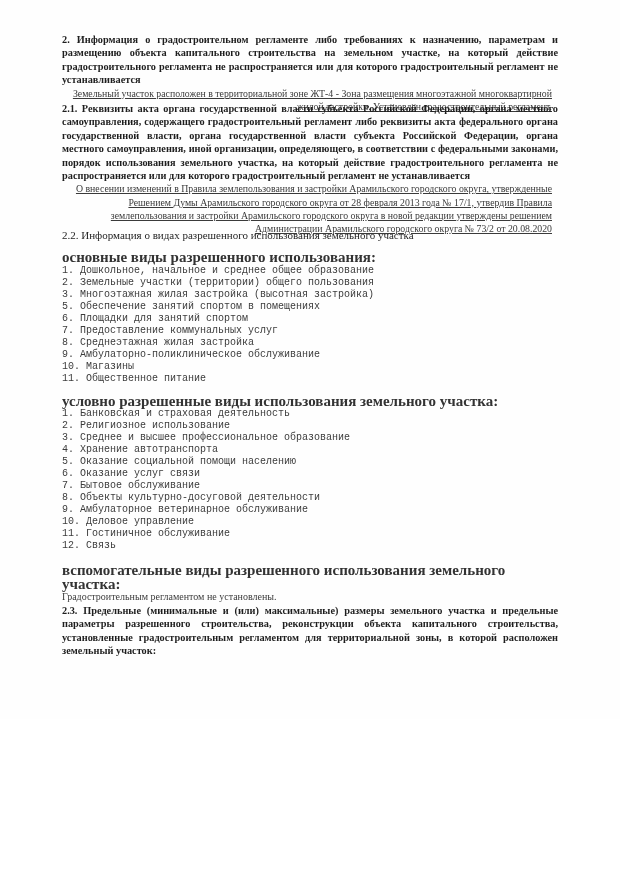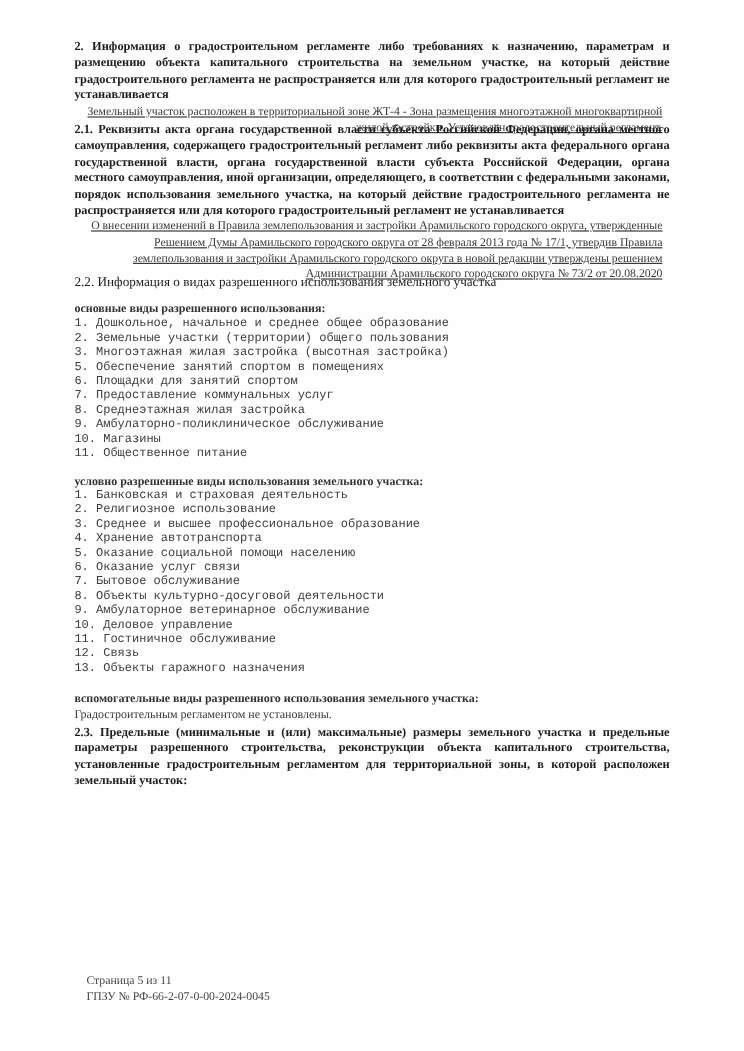--- a/index.html
+++ b/index.html
@@ -13,21 +13,21 @@
   .bold { font-weight: bold; color: #1e1e1e; }
   .para {
     font-size: 10.3px; line-height: 13.4px; text-align: justify;
     text-align-last: left; margin: 0;
   }
   .ulined {
     font-size: 9.8px; line-height: 13.2px; text-align: right;
     text-decoration: underline; color: #3a3a3a; margin: 0 6px;
   }
   .heading { font-size: 11px; line-height: 13.4px; font-weight: normal; color: #1e1e1e; margin: 0; }
-  .subhead { font-size: 10px; line-height: 13.4px; font-weight: bold; color: #333; margin: 0; }
+  .subhead { font-size: 15px; line-height: 13.4px; font-weight: bold; color: #333; margin: 0; }
   .list { list-style: none; margin: 0; padding: 0; font-family: Liberation Mono, monospace; }
   .list li { font-size: 10px; line-height: 12px; color: #3c3c3c; }
   .plain { font-size: 10px; line-height: 12px; color: #3c3c3c; margin: 0; }
   .footer { position: absolute; left: 72px; top: 811px; font-size: 9.8px; line-height: 13px; color: #444; }
   .footer div { margin: 0; }
 </style>
 </head>
 <body>
 
 <div class="page">
@@ -69,32 +69,27 @@
         <li>3. Среднее и высшее профессиональное образование</li>
         <li>4. Хранение автотранспорта</li>
         <li>5. Оказание социальной помощи населению</li>
         <li>6. Оказание услуг связи</li>
         <li>7. Бытовое обслуживание</li>
         <li>8. Объекты культурно-досуговой деятельности</li>
         <li>9. Амбулаторное ветеринарное обслуживание</li>
         <li>10. Деловое управление</li>
         <li>11. Гостиничное обслуживание</li>
         <li>12. Связь</li>
-        <li>13. Объекты гаражного назначения</li>
       </ul>
     </div>
 
     <div style="margin-top:12px;">
       <p class="subhead">вспомогательные виды разрешенного использования земельного участка:</p>
       <p class="plain">Градостроительным регламентом не установлены.</p>
     </div>
   </div>
 
   <div class="content" style="top:604px;">
     <p class="para bold">2.3. Предельные (минимальные и (или) максимальные) размеры земельного участка и предельные параметры разрешенного строительства, реконструкции объекта капитального строительства, установленные градостроительным регламентом для территориальной зоны, в которой расположен земельный участок:</p>
   </div>
 
-  <div class="footer">
-    <div>Страница 5 из 11</div>
-    <div>ГПЗУ № РФ-66-2-07-0-00-2024-0045</div>
-  </div>
 
 </div>
 
 </body></html>

